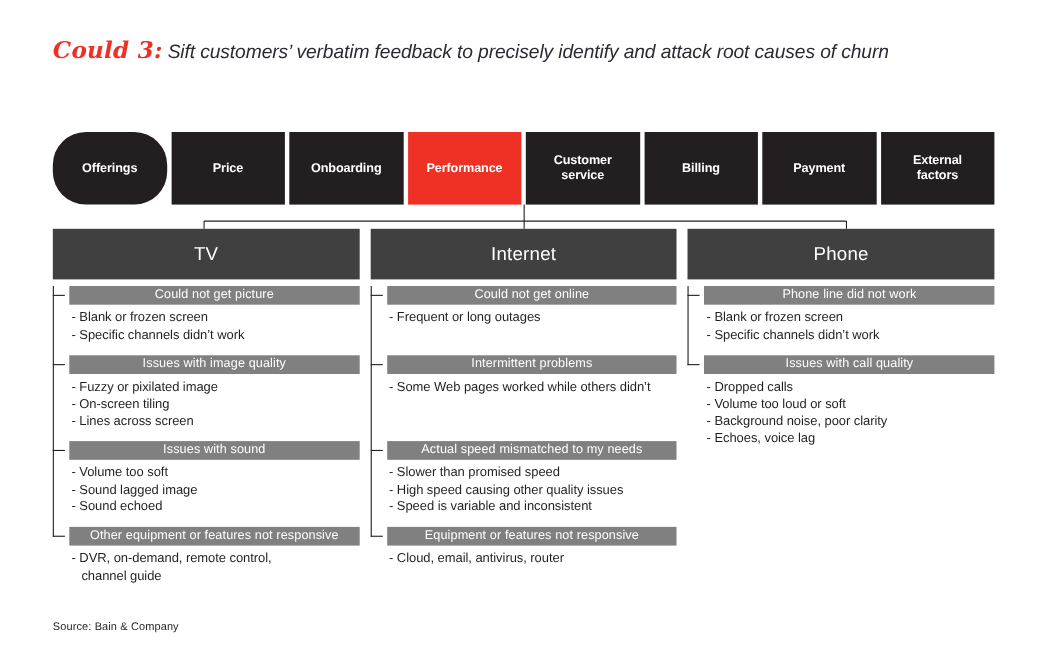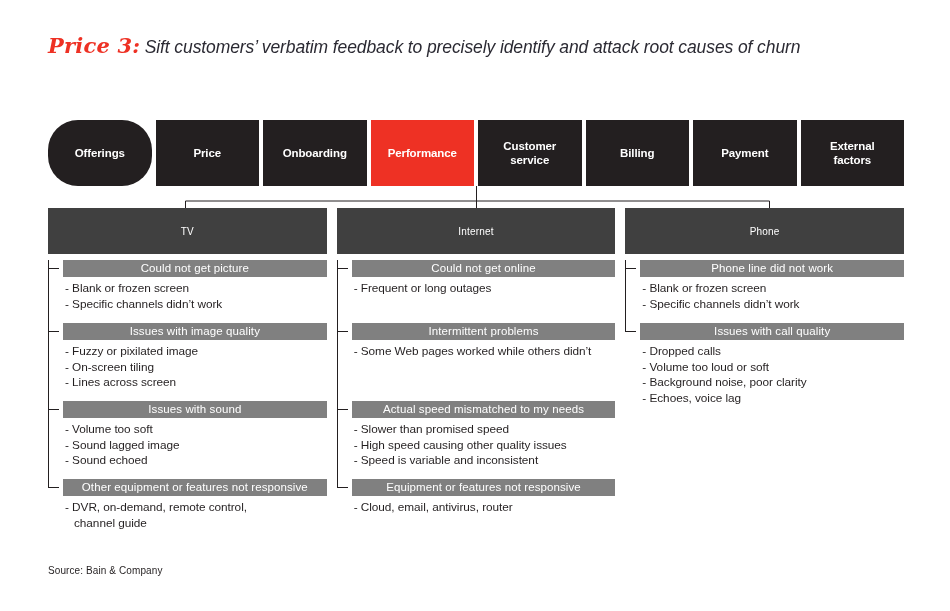--- a/index.html
+++ b/index.html
@@ -88,21 +88,21 @@
     display: flex;
     gap: 10px;
   }
   .svc-box {
     flex: 1 1 0;
     background: #404040;
     color: #ffffff;
     display: flex;
     align-items: center;
     justify-content: center;
-    font-size: 10px;
+    font-size: 17px;
     letter-spacing: 0.2px;
   }
 
   
   .cols {
     position: absolute;
     left: 48px;
     top: 260px;
     width: 856px;
     height: 285px;
@@ -167,21 +167,21 @@
     top: 565px;
     font-size: 10px;
     color: #231f20;
     letter-spacing: 0.1px;
   }
 </style>
 </head>
 <body>
 
 <div class="title-block">
-  <span class="fig-label">Price 3:</span>
+  <span class="fig-label">Could 3:</span>
   <span class="fig-title">Sift customers’ verbatim feedback to precisely identify and attack root causes of churn</span>
 </div>
 
 <div class="cat-row" id="cat-row">
     <div class="cat-box" style="white-space: pre-line; border-radius: 30px;">Offerings</div>
     <div class="cat-box" style="white-space: pre-line;">Price</div>
     <div class="cat-box" style="white-space: pre-line;">Onboarding</div>
     <div class="cat-box active" style="white-space: pre-line; text-align: right;">Performance</div>
     <div class="cat-box" style="white-space: pre-line;">Customer
 service</div>

